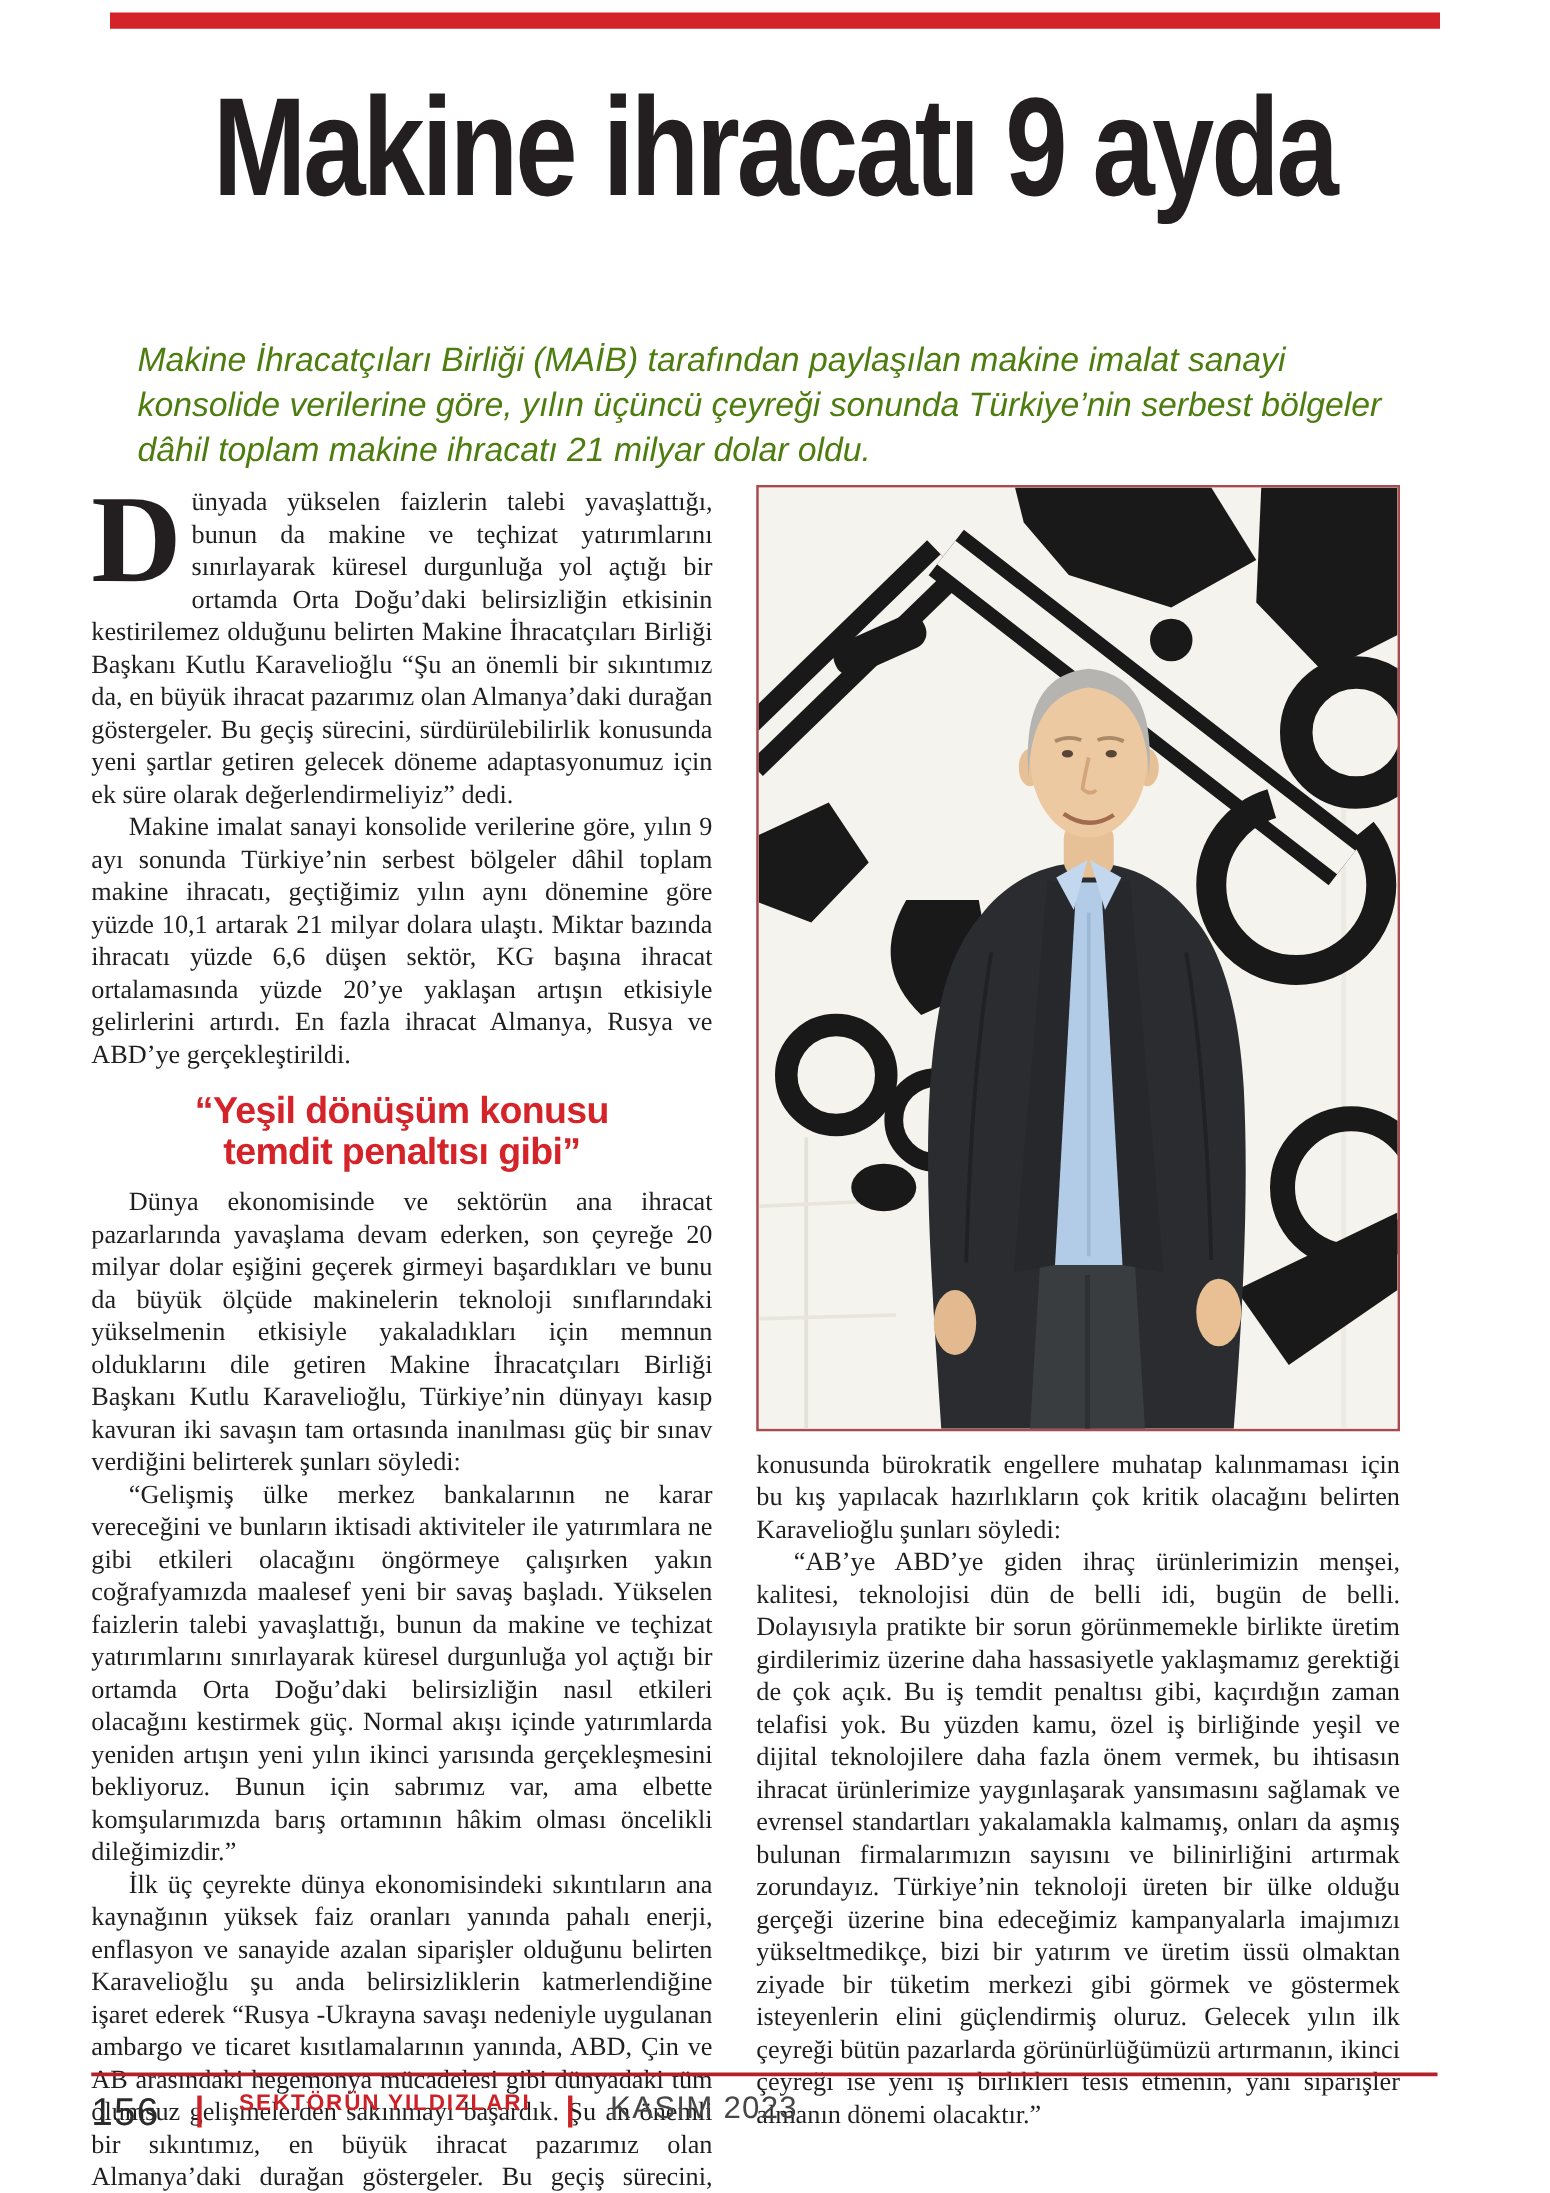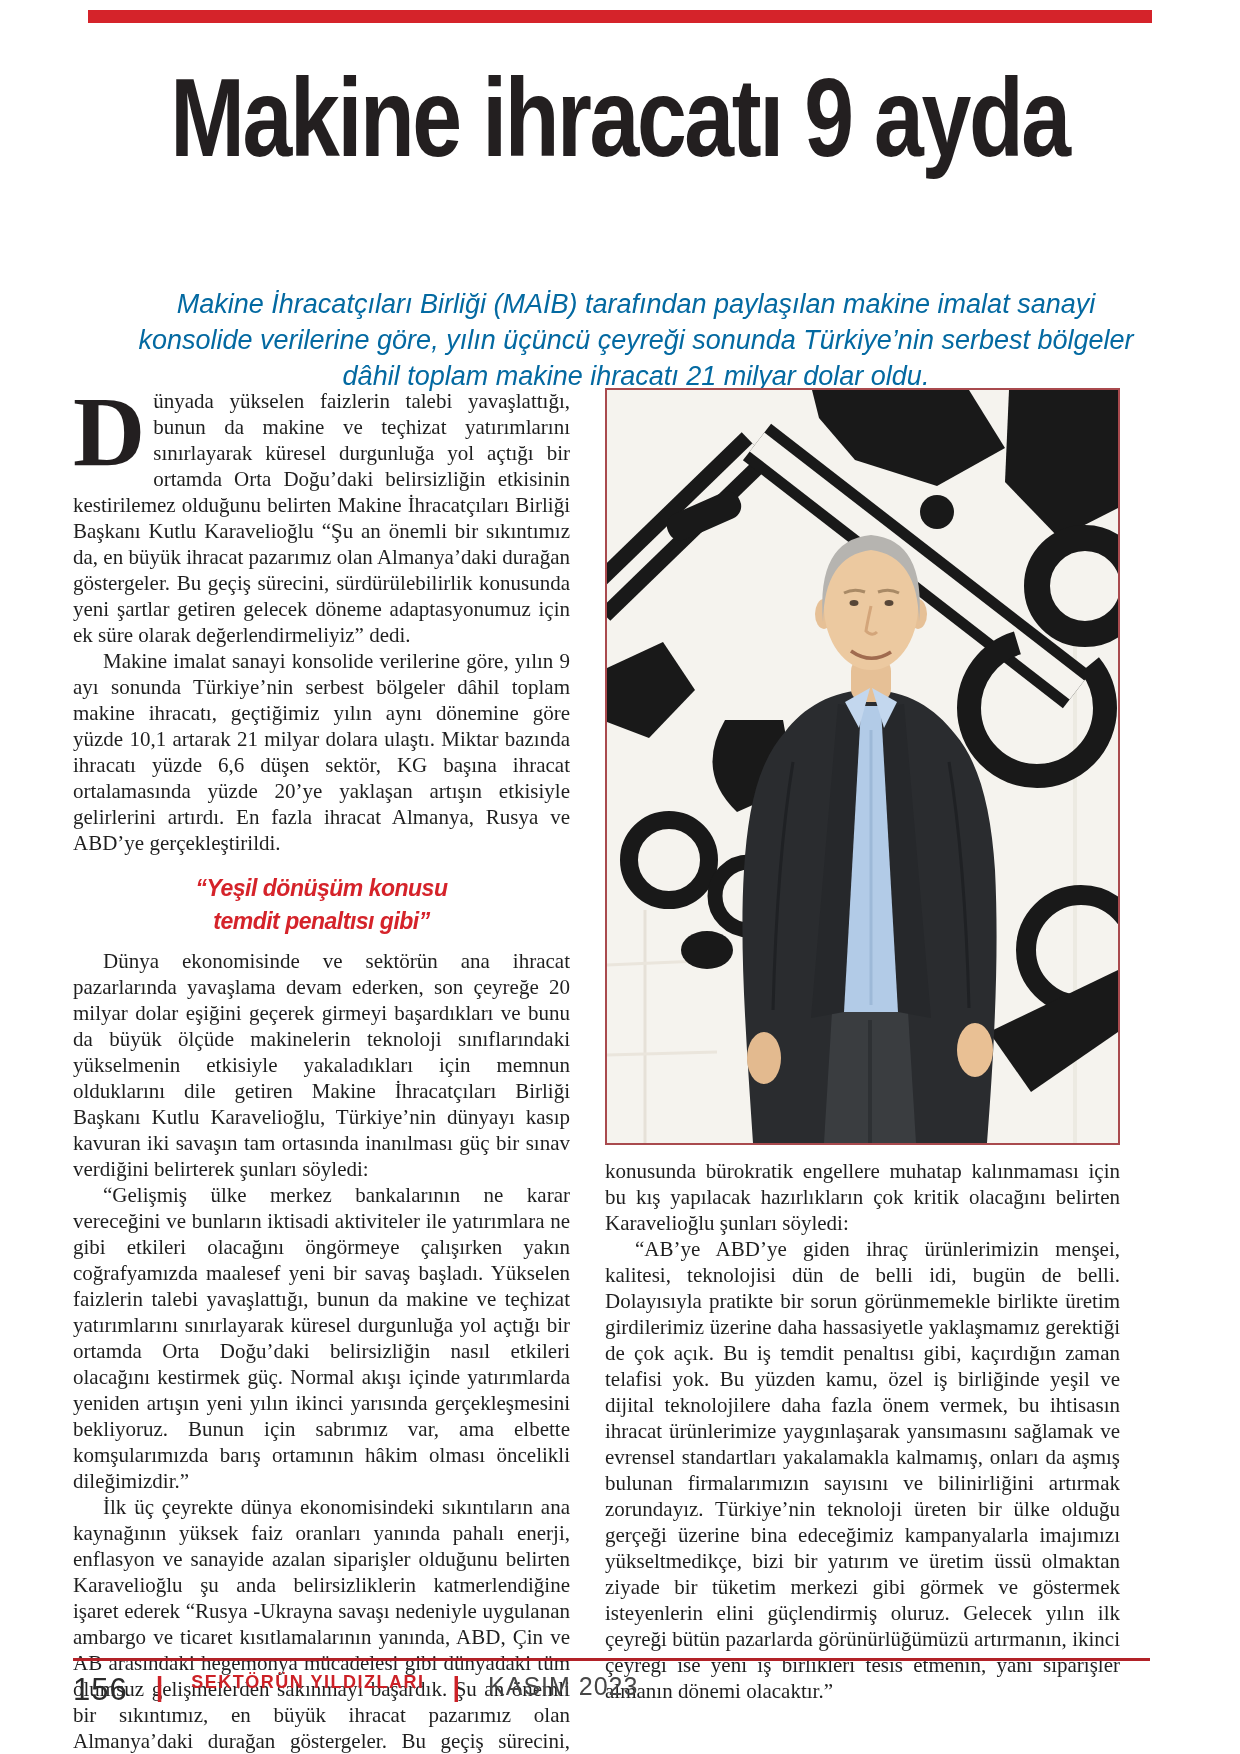--- a/index.html
+++ b/index.html
@@ -15,40 +15,40 @@
     position:absolute; left:0; width:1240px; margin:0; text-align:center;
     font-family:"Liberation Sans", sans-serif; font-weight:bold;
     white-space:nowrap; line-height:1;
   }
   .headline .cond { display:inline-block; transform-origin:50% 50%; letter-spacing:-3px; }
   .headline-black { top:62px; font-size:112px; color:#231f20; }
   .headline-black .cond { transform:scaleX(0.80); }
   .headline-red { top:156px; font-size:110px; color:#d5232a; }
   .headline-red .cond { transform:scaleX(0.75); }
   .subtitle {
-    position:absolute; top:270px; left:110px; width:1020px; margin:16px;
-    text-align:center; font-family:"Liberation Sans", sans-serif;
-    font-style:italic; font-size:27px; line-height:36px; color:#0369a1;
+    position:absolute; top:270px; left:110px; width:1020px; margin:0;
+    text-align:left; font-family:"Liberation Sans", sans-serif;
+    font-style:italic; font-size:27px; line-height:36px; color:#4d7c0f;
   }
   .col { position:absolute; top:388px; }
   .col-left  { left:73px;  width:497px; }
   .col-right { left:605px; width:515px; }
   .body {
     margin:0; font-size:21px; line-height:26px; text-align:justify;
     color:#1f1f1f;
   }
   .indent { text-indent:30px; }
   .dropcap {
     float:left; font-weight:bold; font-size:100px; line-height:76px;
     padding:6px 8px 0 0; color:#231f20;
   }
   .subhead {
     margin:16px 0 10px; text-align:center;
     font-family:"Liberation Sans", sans-serif; font-weight:bold;
-    font-style:italic; font-size:23px; line-height:33px; color:#d5232a;
+    font-size:30px; line-height:33px; color:#d5232a;
     letter-spacing:-0.5px;
   }
   .photo {
     width:515px; height:757px; box-sizing:border-box;
     border:2px solid #a94a4e; margin:0 0 13px 0; background:#f5f3ee;
   }
   .photo svg { display:block; width:100%; height:100%; }
   .footer-rule {
     position:absolute; left:73px; top:1658px; width:1077px; height:3px;
     background:#b22228;

